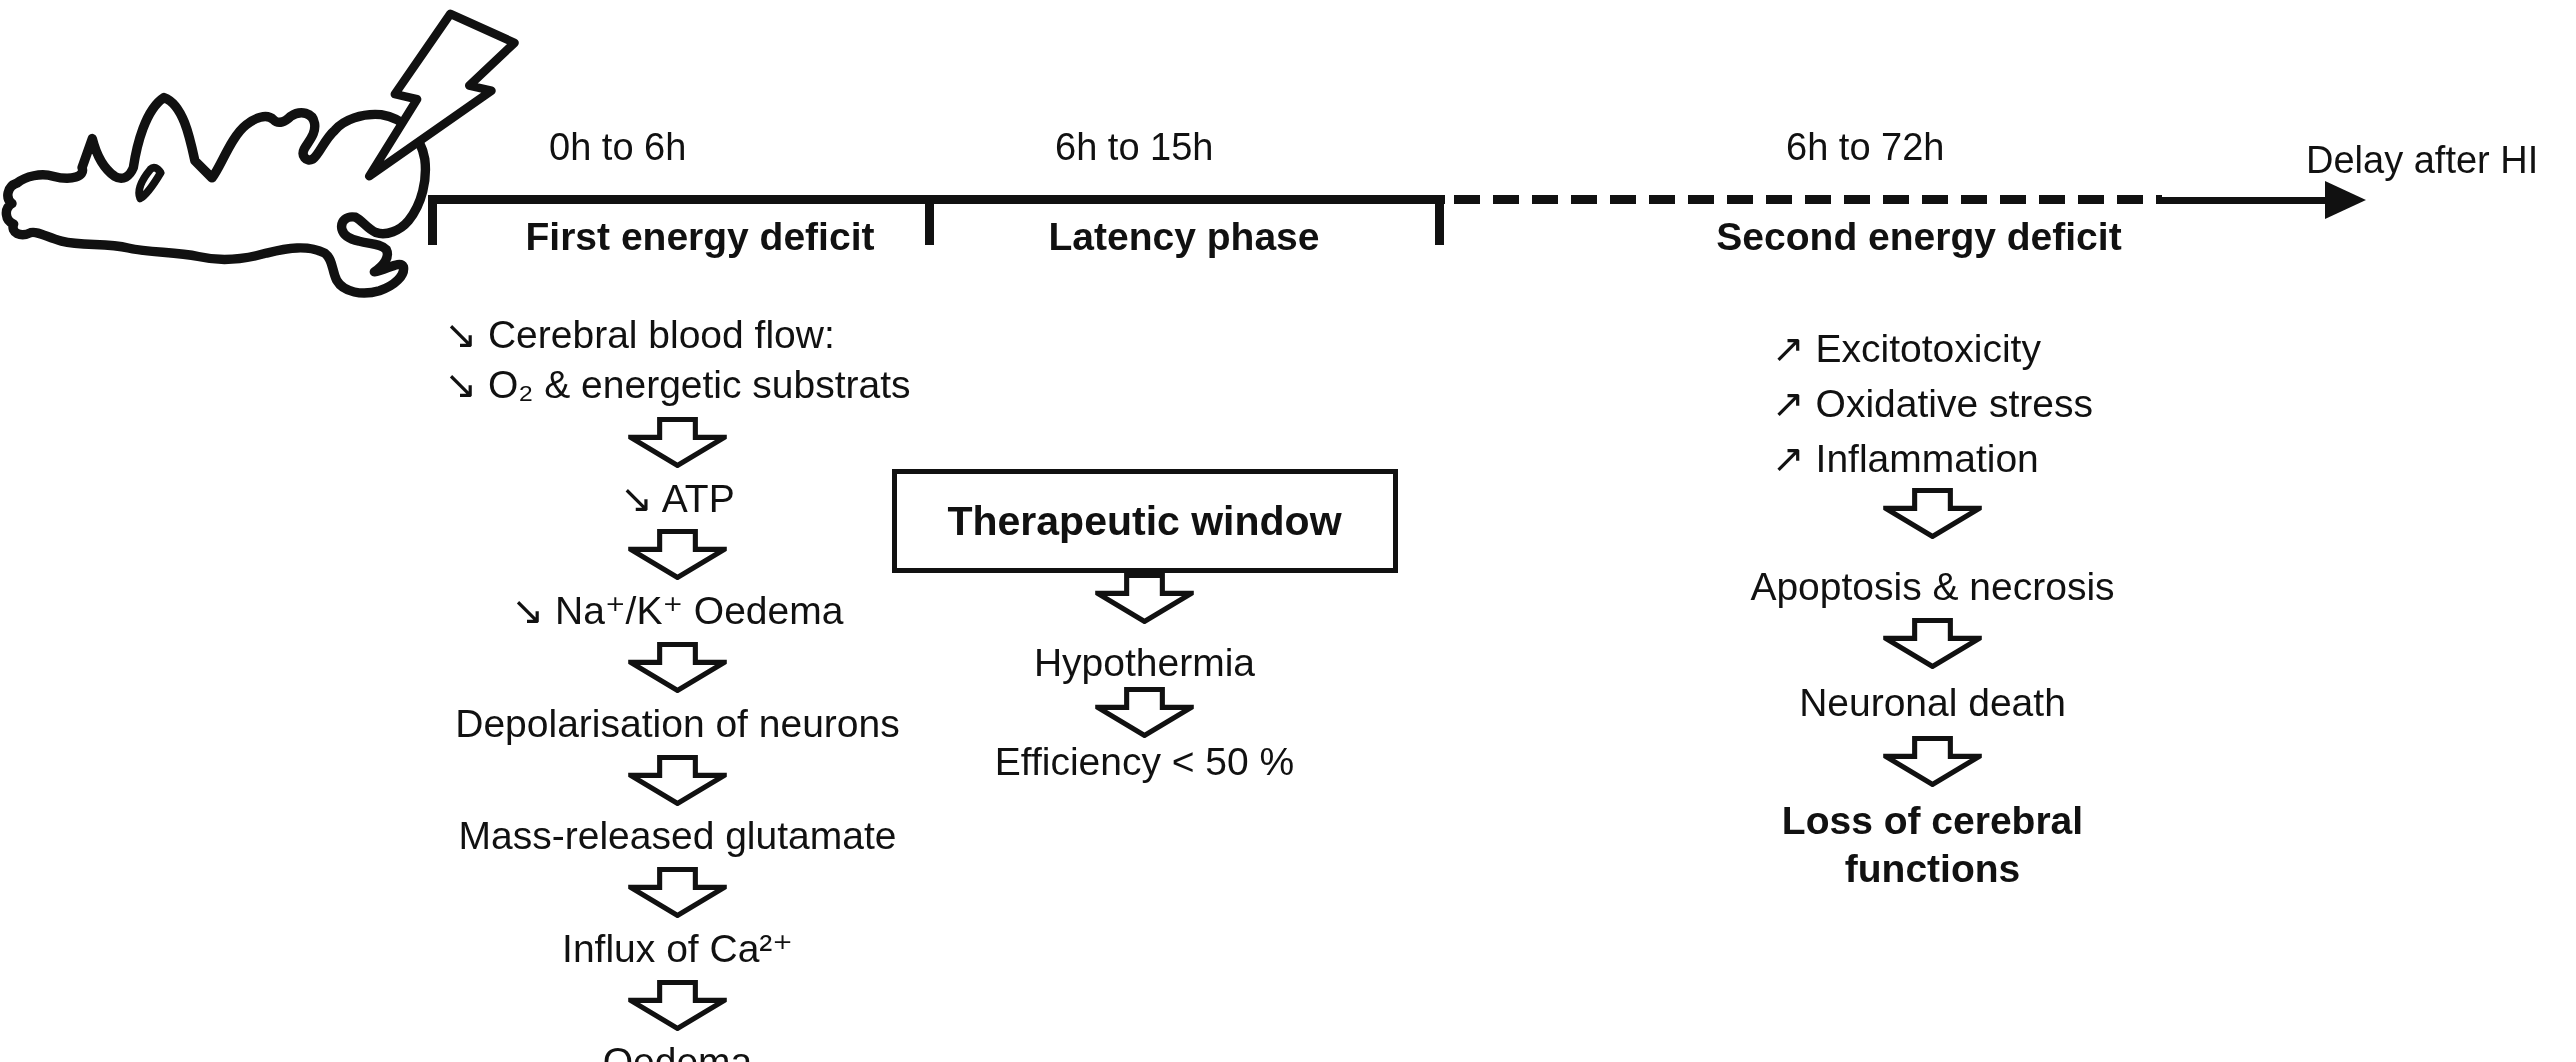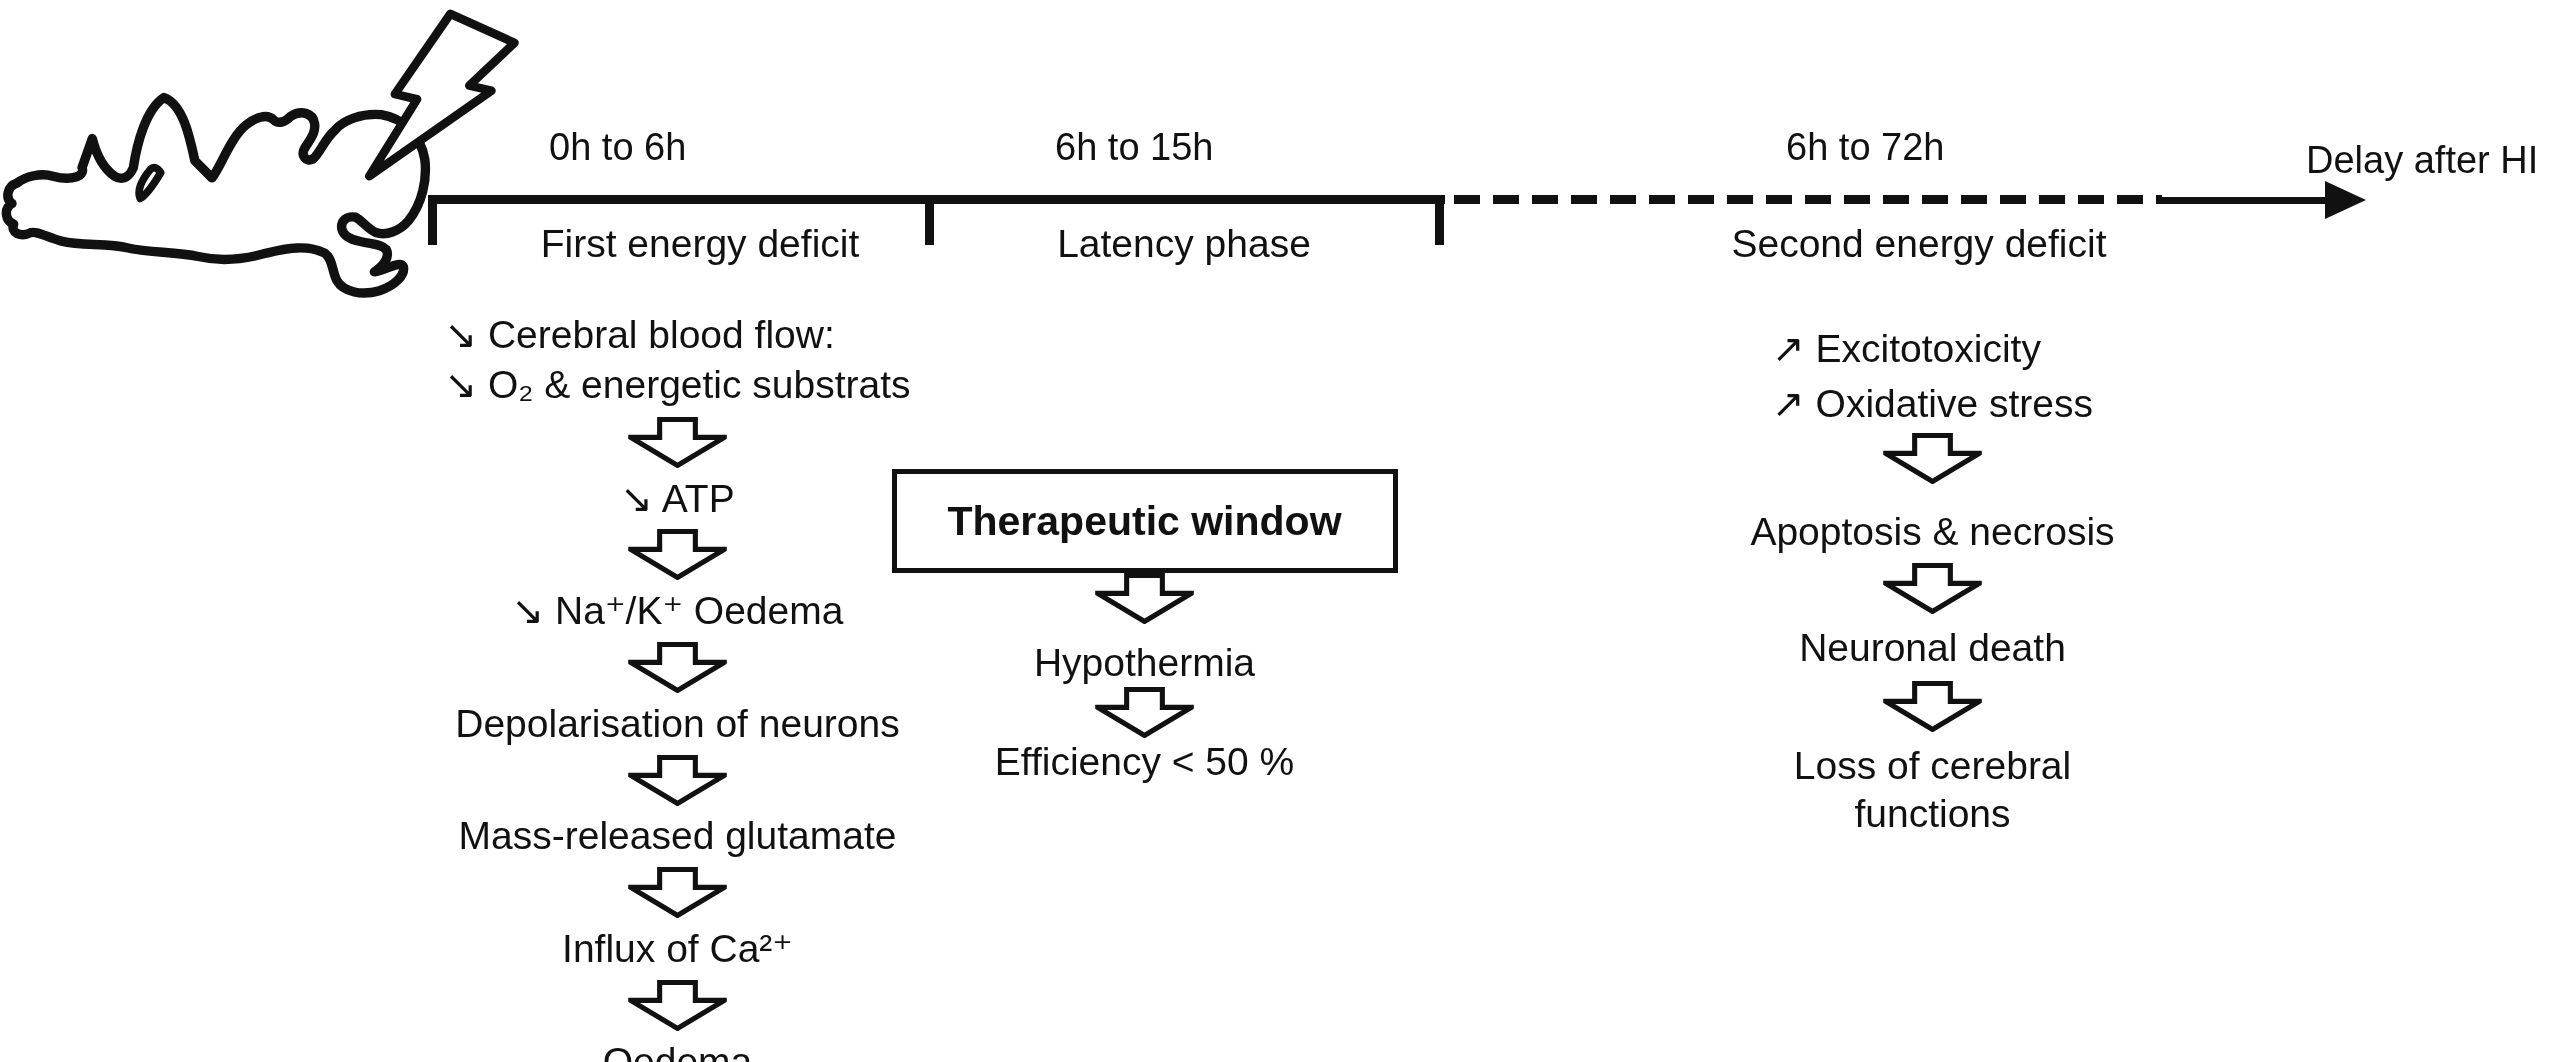--- a/index.html
+++ b/index.html
@@ -12,32 +12,32 @@
   .tl-solid{left:428px;top:195px;width:1017px;height:9.4px;background:#111;}
   .tl-tick{top:195px;width:9.4px;height:50px;background:#111;}
   .tick-0{left:428px;} .tick-1{left:925px;} .tick-2{left:1435px;}
   .tl-dashed{left:1454px;top:195px;width:708px;height:9.4px;
     background:repeating-linear-gradient(90deg,#111 0 26px,transparent 26px 39px);}
   .tl-arrowline{left:2162px;top:197px;width:166px;height:6.8px;background:#111;}
   .tl-arrowhead{left:2325px;top:181px;width:0;height:0;
     border-left:41px solid #111;border-top:19px solid transparent;border-bottom:19px solid transparent;}
   .time-label{top:125px;width:257px;font-size:38px;line-height:44px;text-align:left;}
   .time-0{left:549px;} .time-1{left:1055px;} .time-2{left:1786px;}
-  .phase-label{top:221px;width:428px;font-size:39px;line-height:46px;font-weight:400;text-align:center;}
+  .phase-label{top:214px;width:428px;font-size:39px;line-height:46px;font-weight:700;text-align:center;}
   .phase-0{left:486px;} .phase-1{left:970px;} .phase-2{left:1705px;}
   .delay-label{left:2306px;top:139px;font-size:38px;line-height:43px;white-space:nowrap;}
   
   .col{display:flex;flex-direction:column;align-items:center;font-size:39px;}
   .col-1{left:421px;top:310px;width:513px;}
   .col-2{left:888px;top:469px;width:513px;}
   .col-3{left:1676px;top:321px;width:513px;}
   .causes{text-align:left;line-height:50px;white-space:nowrap;}
   .col-3 .causes{line-height:55px;}
   .step{line-height:48px;white-space:nowrap;text-align:center;}
-  .step.wrap{white-space:normal;width:325px;}
+  .step.wrap{white-space:normal;width:325px;font-weight:bold;}
   .block-arrow{width:99px;height:51px;margin:6.8px 0;flex:0 0 auto;}
   .col-2 .block-arrow{margin:0;}
   .tw-box{width:506px;height:104px;border:5.1px solid #111;box-sizing:border-box;
     display:flex;align-items:center;justify-content:center;
     font-size:41px;font-weight:700;white-space:nowrap;}
   .ba-1{margin-top:-1.7px;}
   .hypo{margin-top:15.4px;}
   .ba-2{margin-top:8.6px;}
   .c3-a1{margin-top:1.7px;} .c3-apop{margin-top:18px;} .c3-a2{margin-top:6.8px;}
   .c3-neur{margin-top:3.4px;} .c3-a3{margin-top:8.6px;} .c3-loss{margin-top:3.4px;}
@@ -139,20 +139,21 @@
   <svg class="block-arrow ba-2" viewBox="0 0 116 60" width="99" height="51">
       <use href="#block-arrow"></use>
     </svg>
   <div class="step">Efficiency &lt; 50 %</div>
 </div>
 
 <div class="abs col col-3">
   <div class="causes">
     <div>↗ Excitotoxicity</div>
     <div>↗ Oxidative stress</div>
+    <div>↗ Inflammation</div>
   </div>
   <svg class="block-arrow c3-a1" viewBox="0 0 116 60" width="99" height="51">
       <use href="#block-arrow"></use>
     </svg>
   <div class="step c3-apop">Apoptosis &amp; necrosis</div>
   <svg class="block-arrow c3-a2" viewBox="0 0 116 60" width="99" height="51">
       <use href="#block-arrow"></use>
     </svg>
   <div class="step c3-neur">Neuronal death</div>
   <svg class="block-arrow c3-a3" viewBox="0 0 116 60" width="99" height="51">

